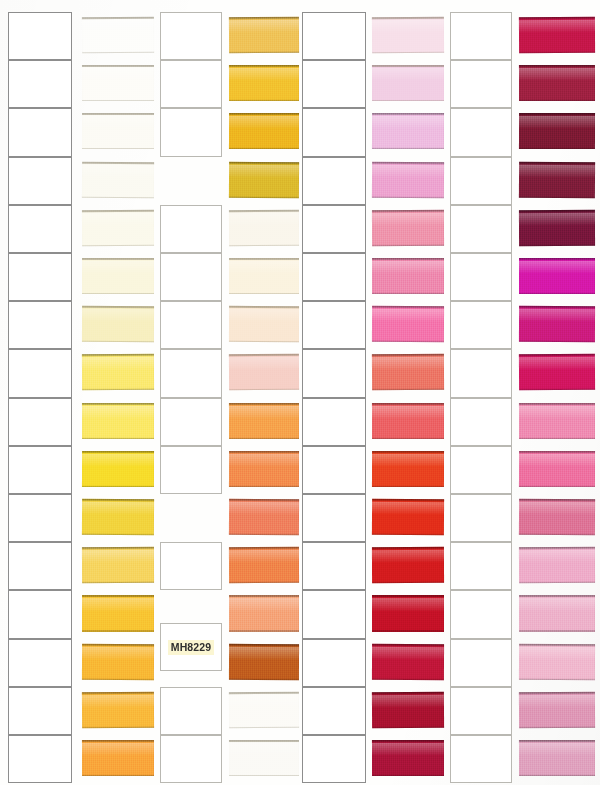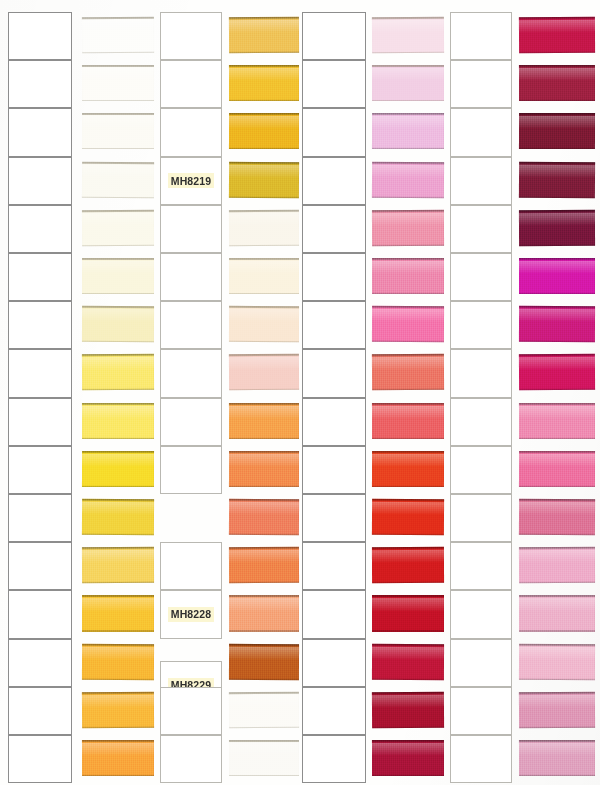--- a/index.html
+++ b/index.html
@@ -225,34 +225,28 @@
           <div class="sheen"></div>
           <div class="edge-top"></div>
           <div class="edge-bot"></div>
         </div>
       </div>
     </div>
     <div class="col gridcol" style="left: 160px; width: 62px;">
       <div class="cell soft" style="top: 12px; height: 48.2px;"></div>
       <div class="cell soft" style="top: 60.2px; height: 48.2px;"></div>
       <div class="cell soft" style="top: 108.4px; height: 48.2px;"></div>
-      <div class="cell soft" style="top: 156.6px; height: 48.2px;">
-        <span class="code">MH8219</span>
-      </div>
       <div class="cell soft" style="top: 204.8px; height: 48.2px;"></div>
       <div class="cell soft" style="top: 253px; height: 48.2px;"></div>
       <div class="cell soft" style="top: 301.2px; height: 48.2px;"></div>
       <div class="cell soft" style="top: 349.4px; height: 48.2px;"></div>
       <div class="cell soft" style="top: 397.6px; height: 48.2px;"></div>
       <div class="cell soft" style="top: 445.8px; height: 48.2px;"></div>
       <div class="cell soft" style="top: 542.2px; height: 48.2px;"></div>
-      <div class="cell soft" style="top: 590.4px; height: 48.2px;">
-        <span class="code">MH8228</span>
-      </div>
-      <div class="cell soft" style="top: 661px; height: 48.2px;">
+      <div class="cell soft" style="top: 623px; height: 48.2px;">
         <span class="code">MH8229</span>
       </div>
       <div class="cell soft" style="top: 686.8px; height: 48.2px;"></div>
       <div class="cell soft" style="top: 735px; height: 48.2px;"></div>
     </div>
     <div class="col swcol" style="left: 229px; width: 70px;">
       <div class="sw" style="top: 17px; height: 36.2px; transform: rotate(-0.36deg);">
         <div class="ribbon" style="background: rgb(239, 194, 86);">
           <div class="sheen"></div>
           <div class="edge-top"></div>

